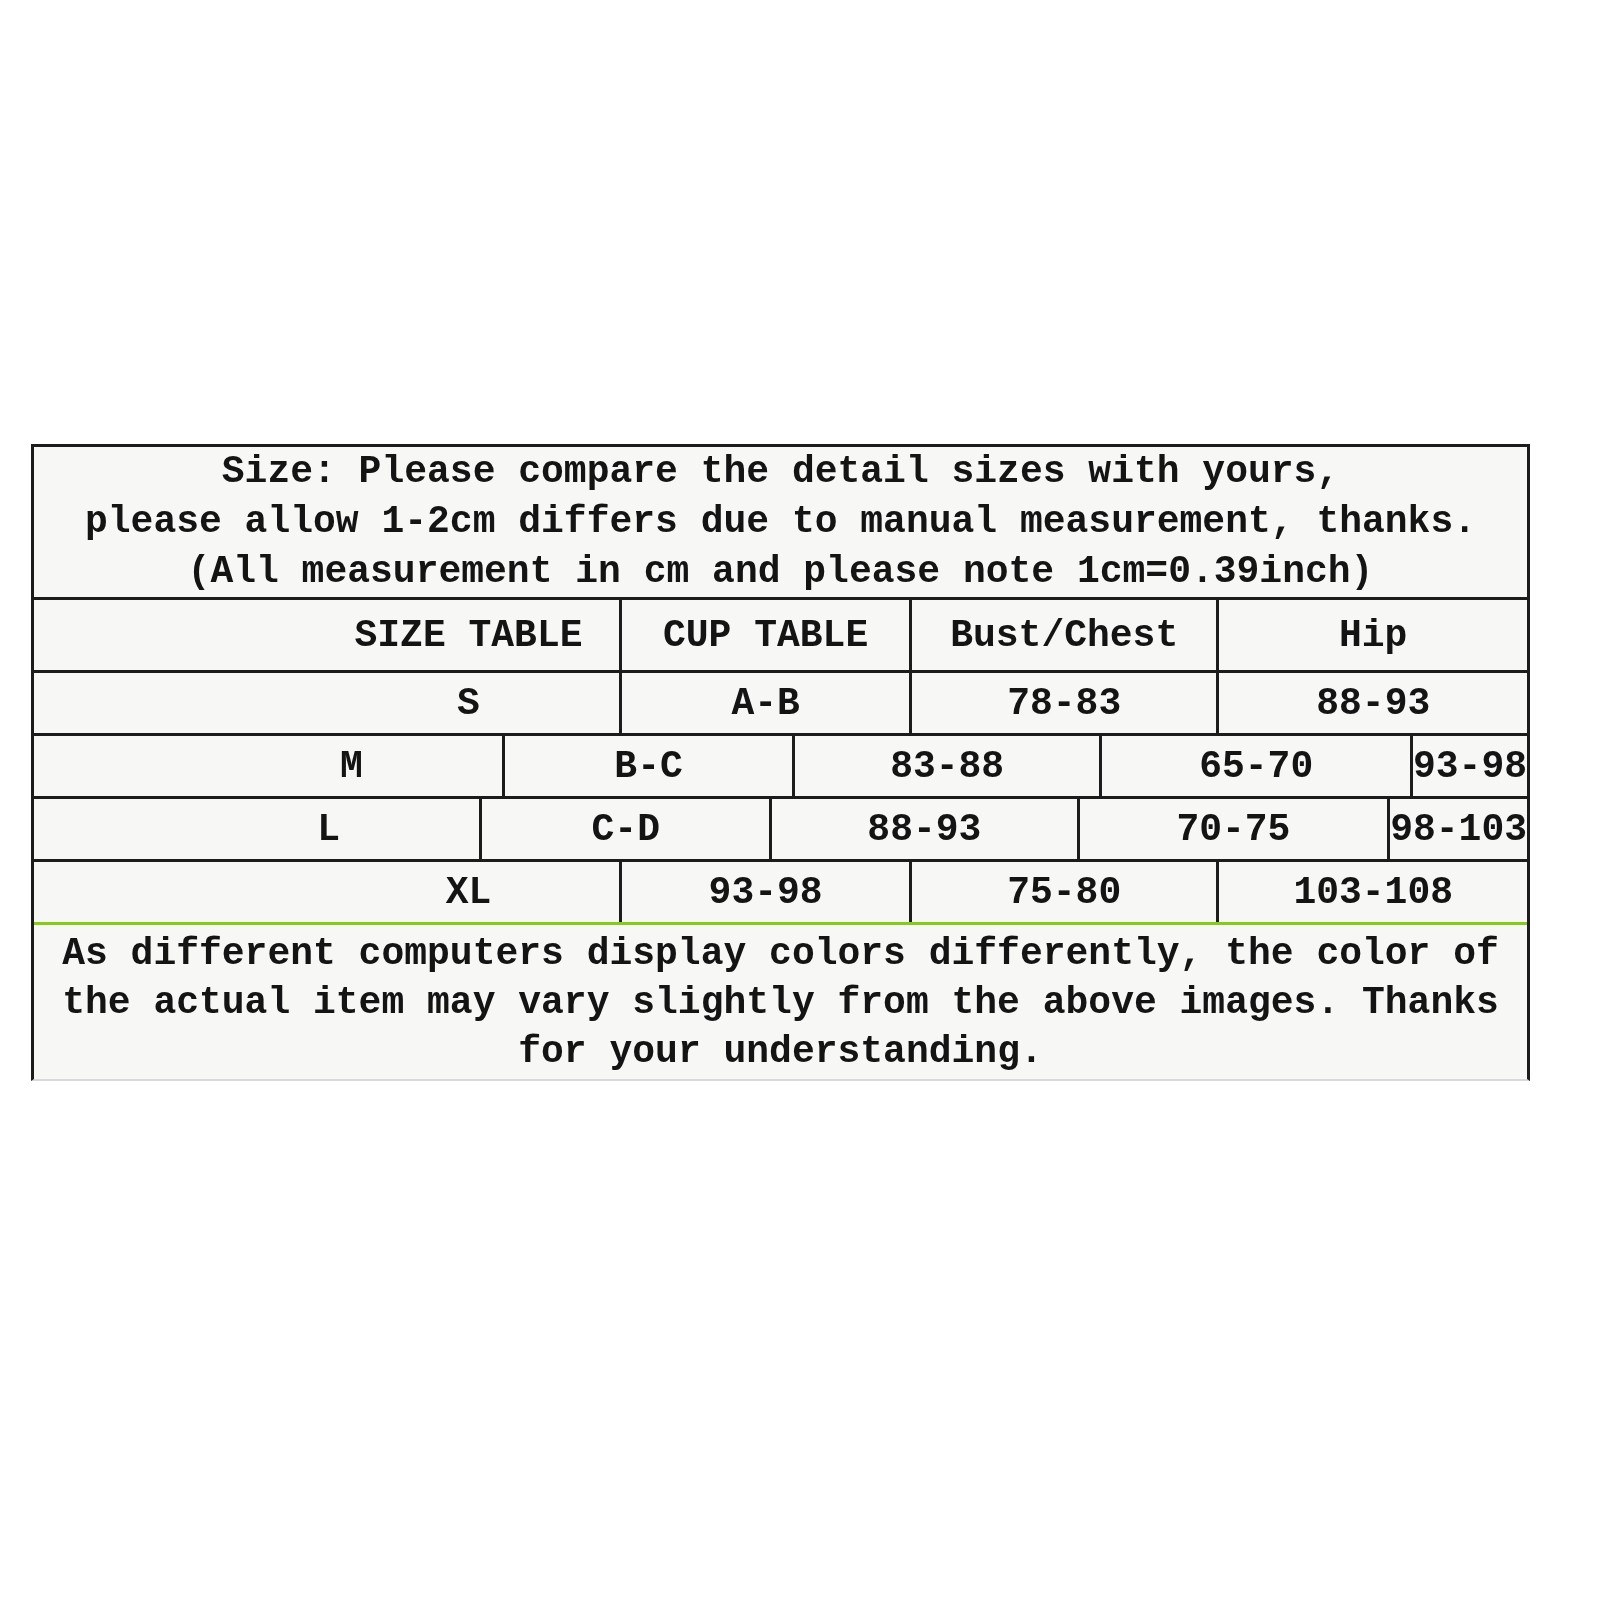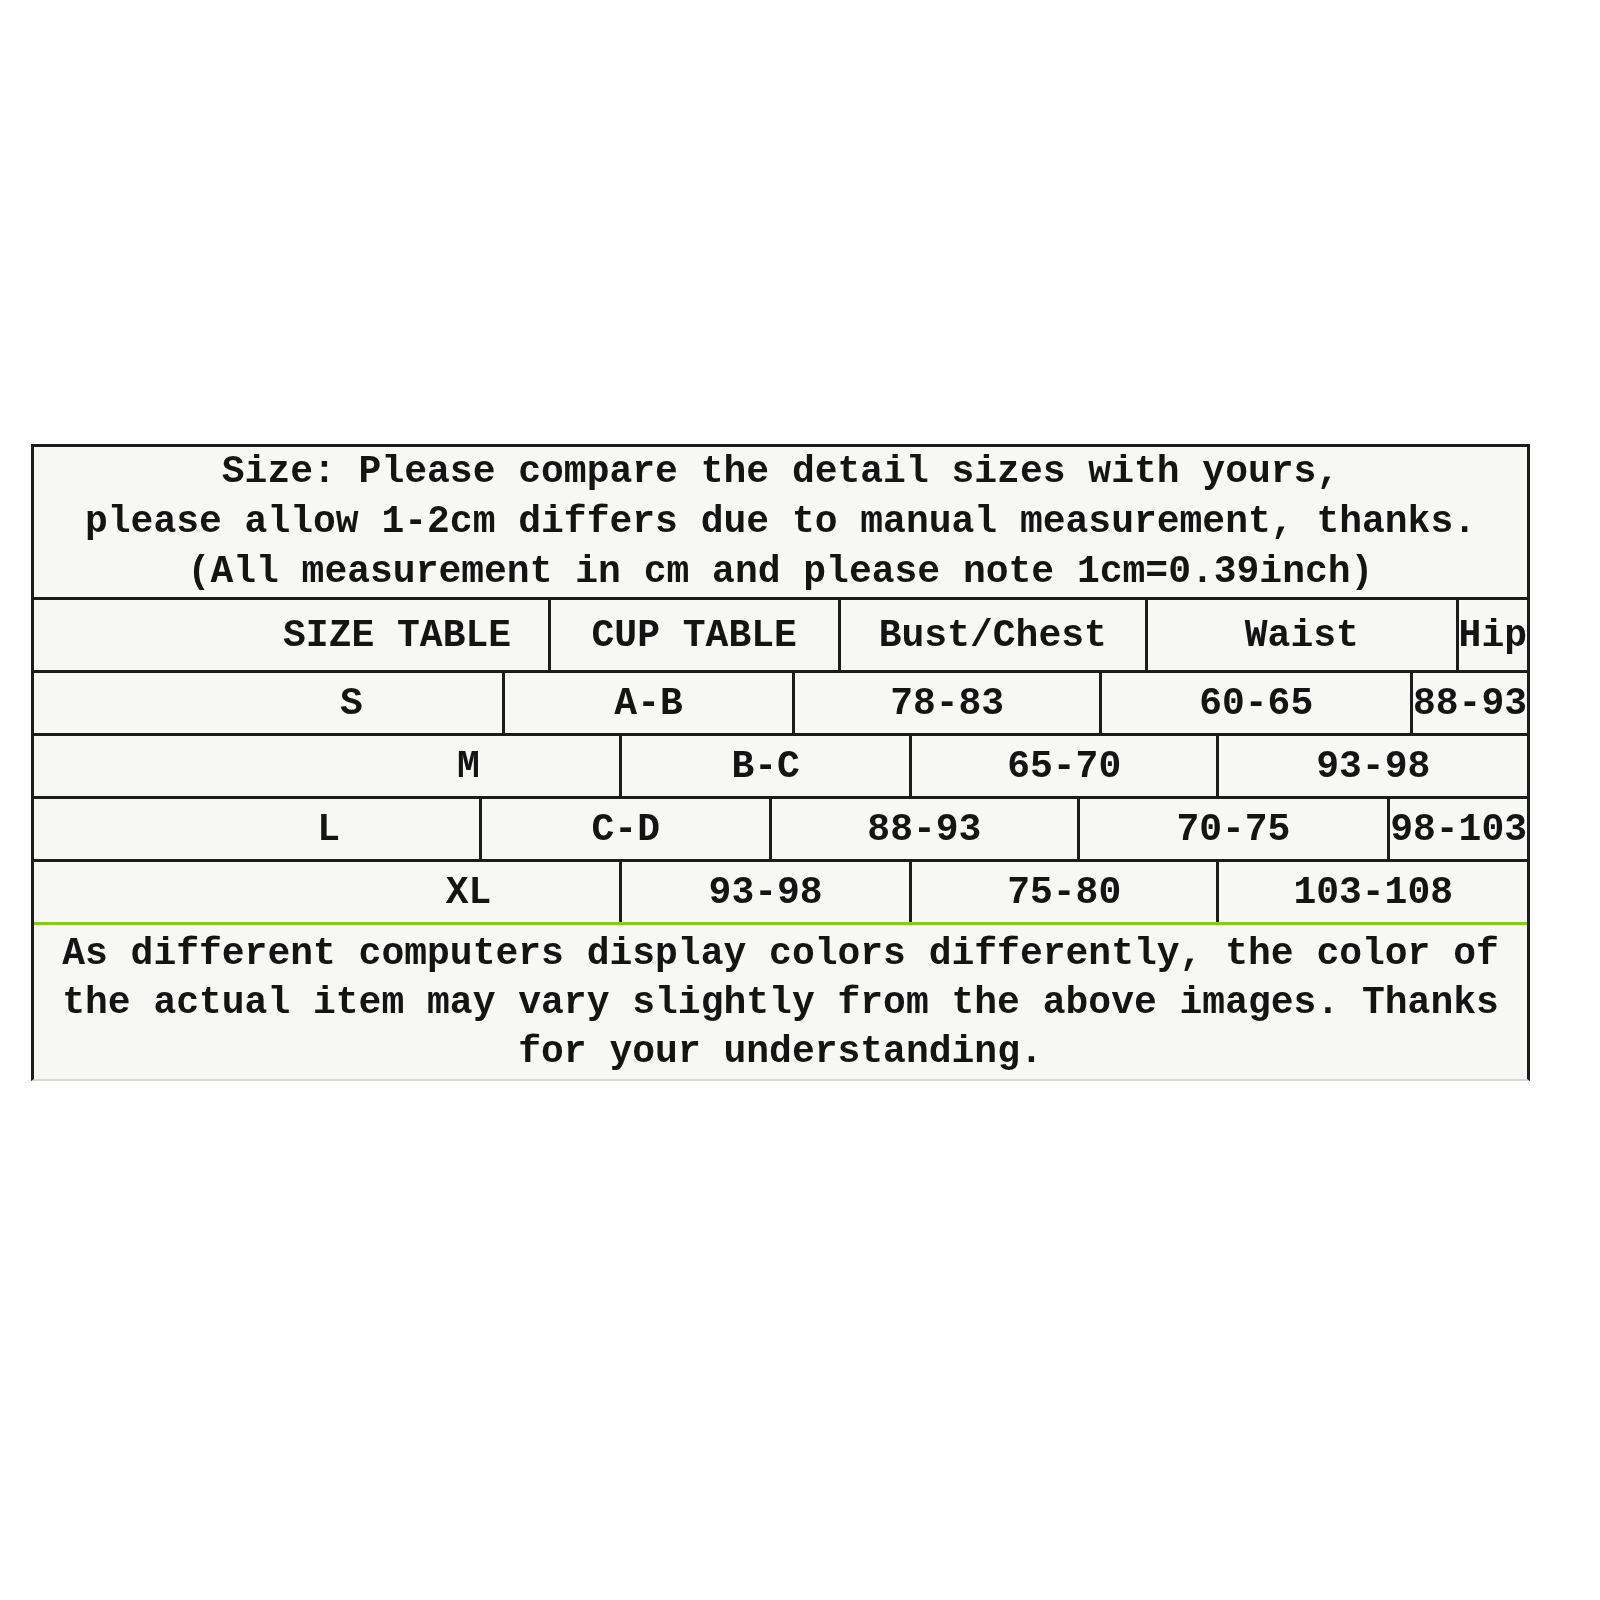--- a/index.html
+++ b/index.html
@@ -79,35 +79,34 @@
   <div class="intro">
     <div class="line">Size: Please compare the detail sizes with yours,</div>
     <div class="line">please allow 1-2cm differs due to manual measurement, thanks.</div>
     <div class="line">(All measurement in cm and please note 1cm=0.39inch)</div>
   </div>
 
   <div class="trow header">
     <div class="cell">SIZE TABLE</div>
     <div class="cell">CUP TABLE</div>
     <div class="cell">Bust/Chest</div>
-    <div class="cell">Waist</div>
     <div class="cell">Hip</div>
   </div>
 
   <div class="trow data">
     <div class="cell">S</div>
     <div class="cell">A-B</div>
     <div class="cell">78-83</div>
-    <div class="cell">60-65</div>
     <div class="cell">88-93</div>
   </div>
 
   <div class="trow data">
     <div class="cell">M</div>
     <div class="cell">B-C</div>
+    <div class="cell">83-88</div>
     <div class="cell">65-70</div>
     <div class="cell">93-98</div>
   </div>
 
   <div class="trow data">
     <div class="cell">L</div>
     <div class="cell">C-D</div>
     <div class="cell">88-93</div>
     <div class="cell">70-75</div>
     <div class="cell">98-103</div>

